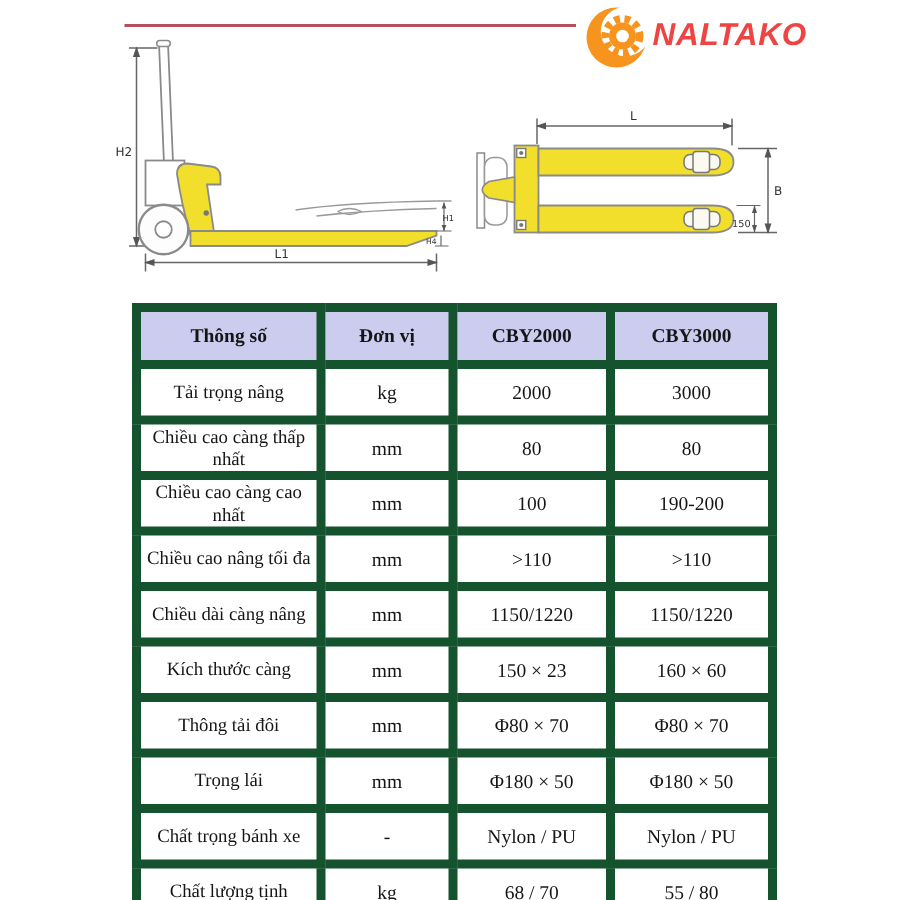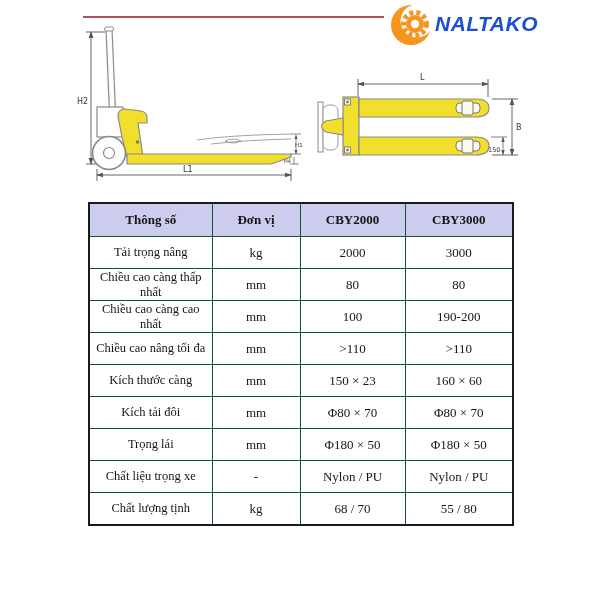--- a/index.html
+++ b/index.html
@@ -8,35 +8,35 @@
     font-family:"Liberation Serif", serif; overflow:hidden;
   }
   
   .topline { position:absolute; left:83px; top:16px; width:400px; height:2px; background:#b5505c; }
   
   .logo {
     position:absolute; left:384px; top:0px; height:48px; background:#ffffff;
     display:flex; align-items:center; gap:1px; padding:0 10px 0 6px;
   }
   .logo-text {
-    color:#1d4ed8; font-family:"Liberation Sans", sans-serif;
+    color:#ef4444; font-family:"Liberation Sans", sans-serif;
     font-style:italic; font-weight:bold; font-size:21px; letter-spacing:.5px;
   }
   
   .diagram { position:absolute; }
   .dg-side { left:75px; top:23px; }
   .dg-top  { left:305px; top:55px; }
   svg text { font-family:"DejaVu Sans", sans-serif; fill:#333; }
   
   table.spec {
     position:absolute; left:88px; top:202px; width:426px;
     border-collapse:collapse; table-layout:fixed;
     font-size:13px; color:#151515; border:2px solid #1a1a1a;
   }
-  .spec th, .spec td { border:1px solid #14532d; text-align:center; vertical-align:middle; padding:0 2px; overflow:hidden; }
+  .spec th, .spec td { border:6px solid #14532d; text-align:center; vertical-align:middle; padding:0 2px; overflow:hidden; }
   .spec th { background:#CCCCEE; font-weight:bold; height:32px; font-size:13px; }
   .spec td { height:31px; }
   .spec td.param { font-size:12.5px;margin-left:31px; }
   .col-param { width:123px; } .col-unit { width:88px; } .col-m1 { width:105px; } .col-m2 { width:108px; }
 </style>
 </head>
 <body>
 
 <div class="page">
 
@@ -188,39 +188,45 @@
       <td>100</td>
       <td>190-200</td>
     </tr>
     <tr>
       <td class="param">Chiều cao nâng tối đa</td>
       <td>mm</td>
       <td>&gt;110</td>
       <td>&gt;110</td>
     </tr>
     <tr>
+      <td class="param">Chiều dài càng nâng</td>
+      <td>mm</td>
+      <td>1150/1220</td>
+      <td>1150/1220</td>
+    </tr>
+    <tr>
       <td class="param">Kích thước càng</td>
       <td>mm</td>
       <td>150 × 23</td>
       <td>160 × 60</td>
     </tr>
     <tr>
-      <td class="param">Kích tải đôi</td>
+      <td class="param">Thông tải đôi</td>
       <td>mm</td>
       <td>Φ80 × 70</td>
       <td>Φ80 × 70</td>
     </tr>
     <tr>
       <td class="param">Trọng lái</td>
       <td>mm</td>
       <td>Φ180 × 50</td>
       <td>Φ180 × 50</td>
     </tr>
     <tr>
-      <td class="param">Chất liệu trọng xe</td>
+      <td class="param">Chất trọng bánh xe</td>
       <td>-</td>
       <td>Nylon / PU</td>
       <td>Nylon / PU</td>
     </tr>
     <tr>
       <td class="param">Chất lượng tịnh</td>
       <td>kg</td>
       <td>68 / 70</td>
       <td>55 / 80</td>
     </tr>

